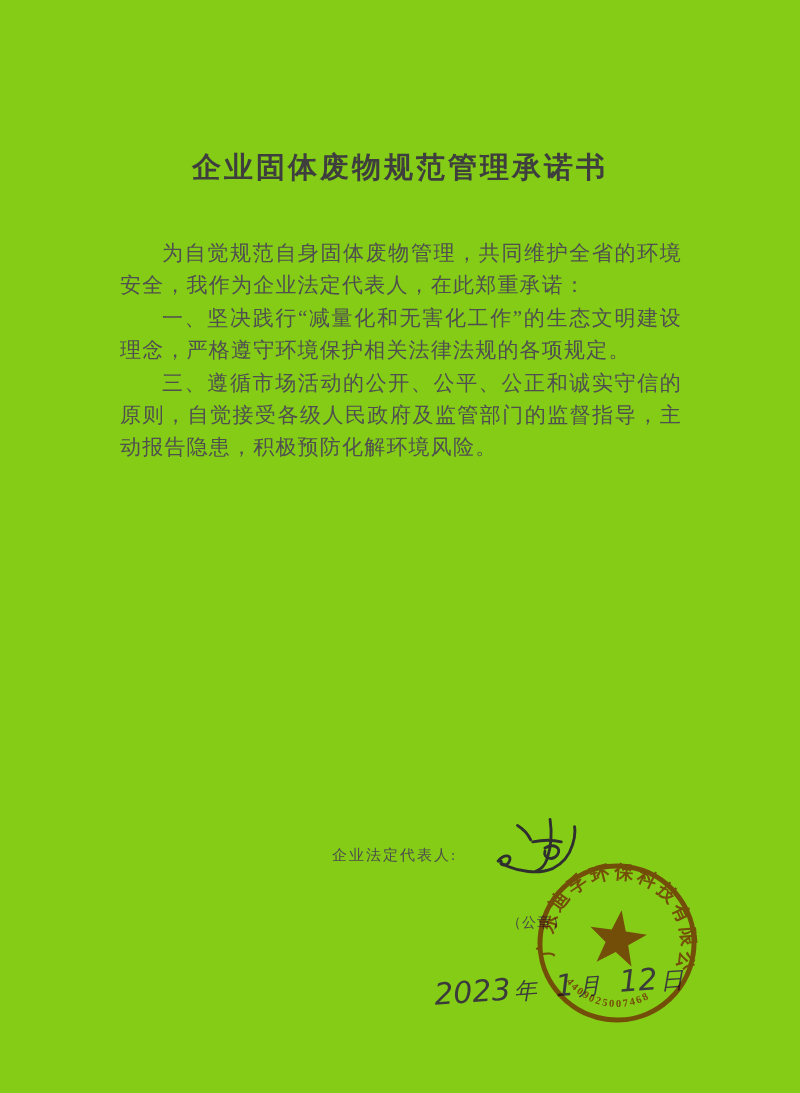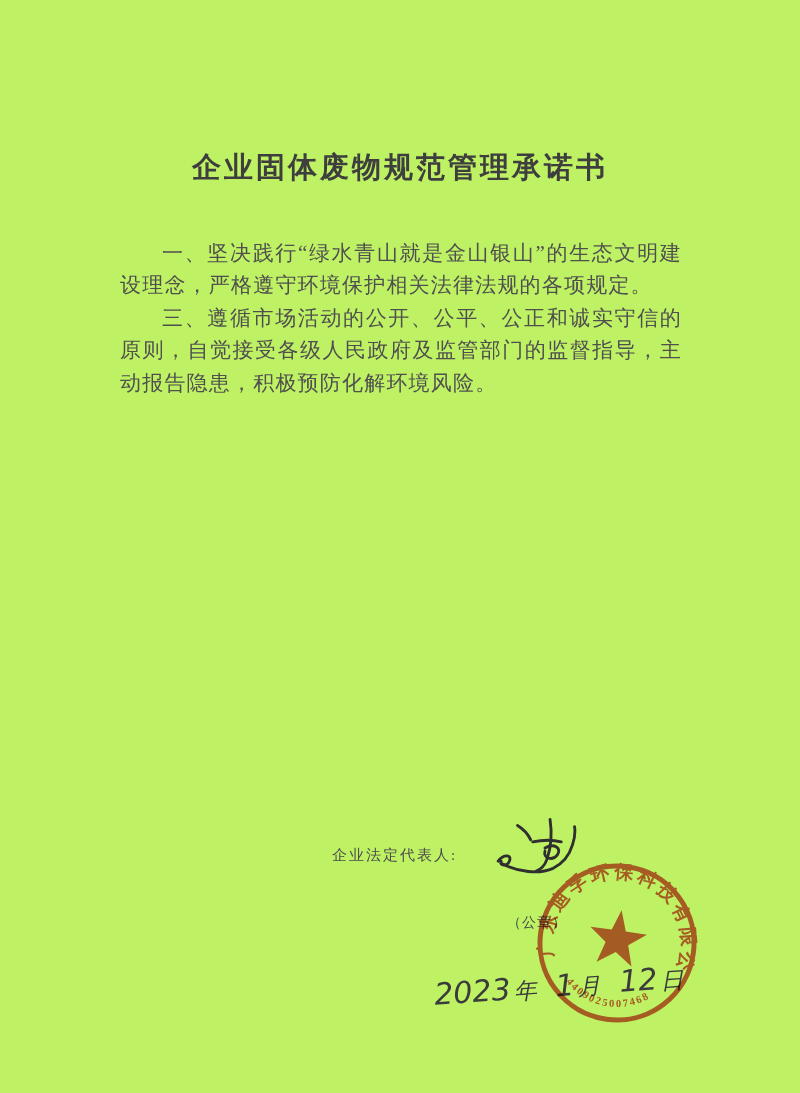--- a/index.html
+++ b/index.html
@@ -1,20 +1,20 @@
 <!DOCTYPE html>
 <html><head>
 <meta charset="utf-8">
 <style>
   html, body { margin: 0; padding: 0; background: #ffffff; }
   .page {
     position: relative;
     width: 800px;
     height: 1093px;
-    background: #bef264;
+    background: #84cc16;
     overflow: hidden;
     font-family: "Liberation Serif", "DejaVu Serif", serif;
   }
   .title {
     position: absolute;
     top: 148px;
     left: 0;
     width: 100%;
     margin: 0;
     text-align: center;
@@ -86,21 +86,22 @@
   }
 </style>
 </head>
 <body>
 
 <div class="page">
 
   <h1 class="title">企业固体废物规范管理承诺书</h1>
 
   <div class="body">
-    <p>一、坚决践行“绿水青山就是金山银山”的生态文明建设理念，严格遵守环境保护相关法律法规的各项规定。</p>
+    <p>为自觉规范自身固体废物管理，共同维护全省的环境安全，我作为企业法定代表人，在此郑重承诺：</p>
+    <p>一、坚决践行“减量化和无害化工作”的生态文明建设理念，严格遵守环境保护相关法律法规的各项规定。</p>
     <p>三、遵循市场活动的公开、公平、公正和诚实守信的原则，自觉接受各级人民政府及监管部门的监督指导，主动报告隐患，积极预防化解环境风险。</p>
   </div>
 
   <div class="sig-label">企业法定代表人:</div>
 
   <svg class="signature" viewBox="0 0 110 70" aria-hidden="true">
     <g fill="none" stroke-width="2.8" stroke-linecap="round" stroke-linejoin="round" stroke="#2f2f2f">
       <path d="M27,11 C32,14 37,19 40,25"></path>
       <path d="M59,5 C61,18 60,32 56,44 C54,50 50,54 45,56"></path>
       <path d="M42,27 C52,25 62,25 70,27"></path>

